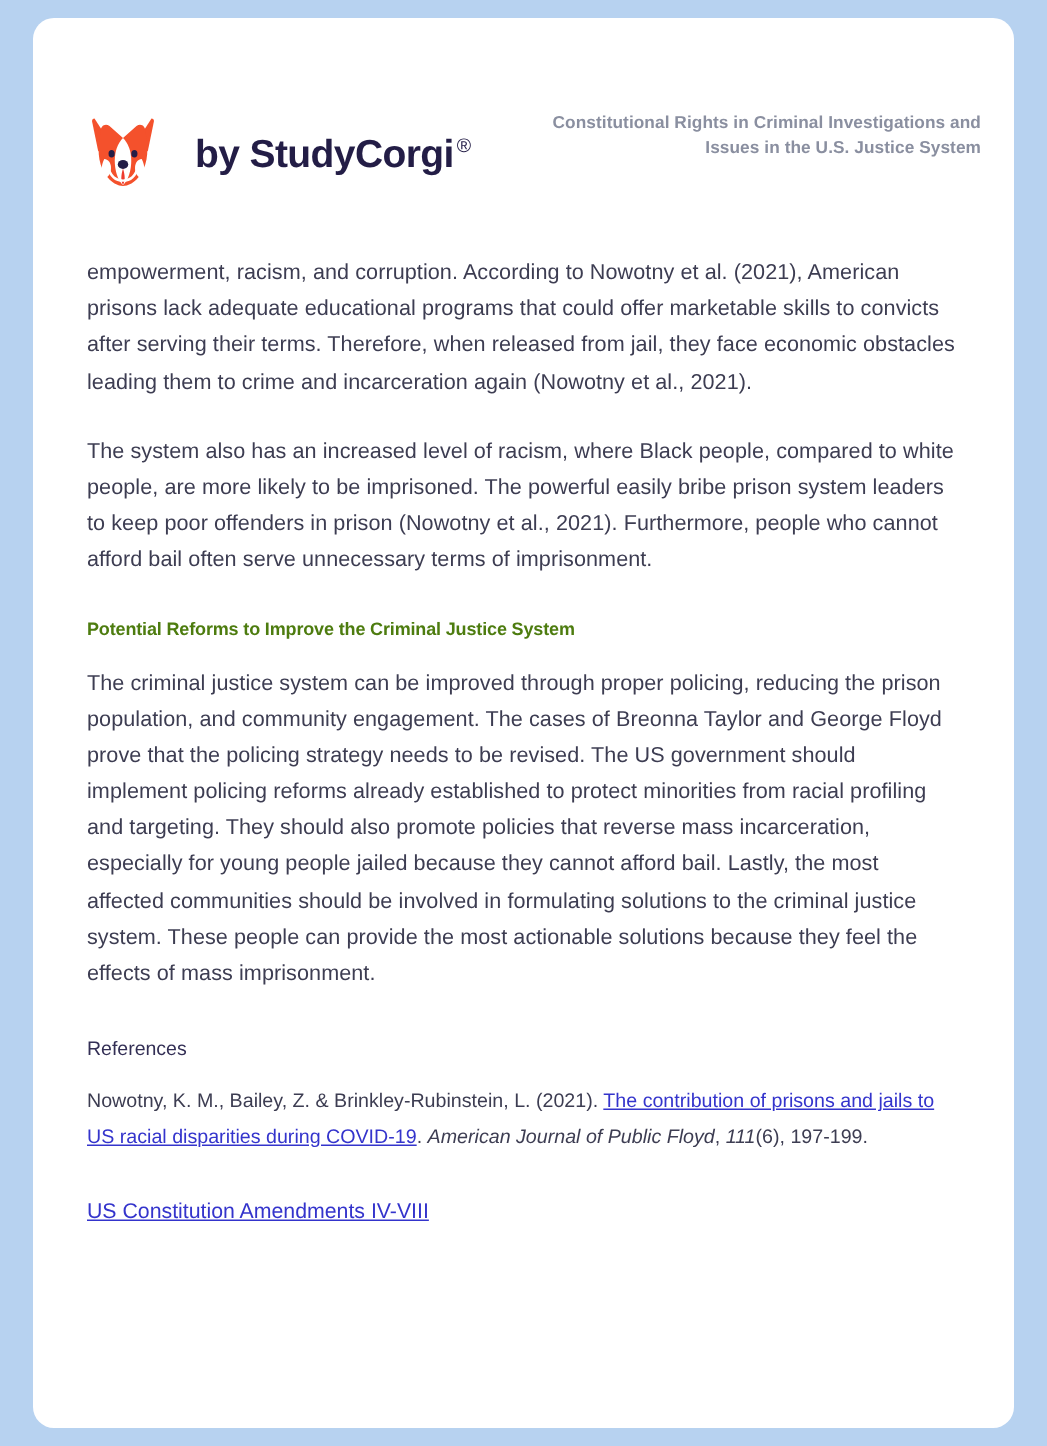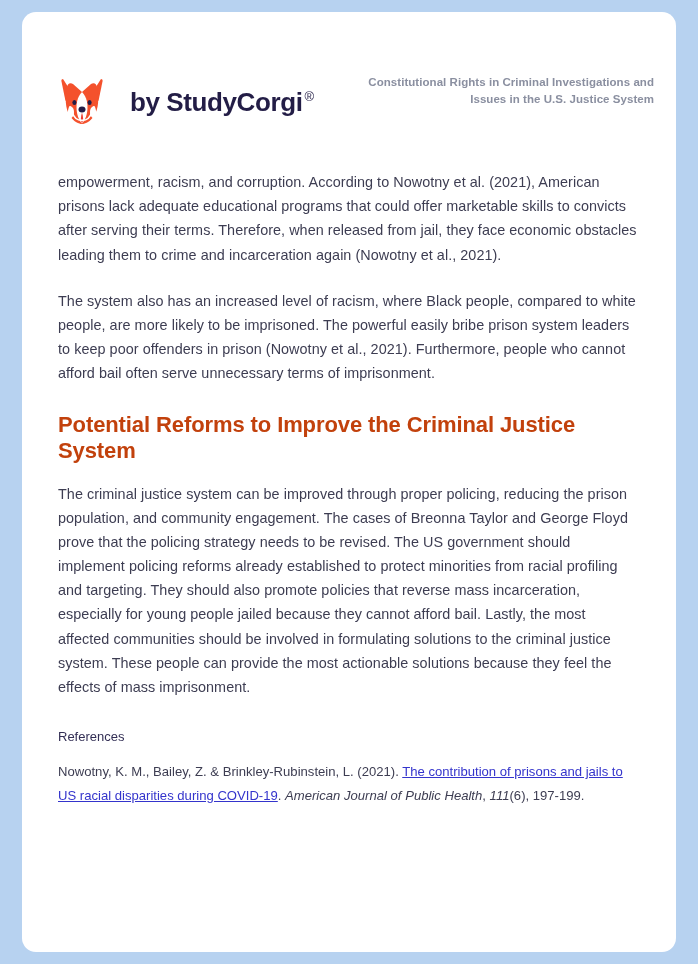--- a/index.html
+++ b/index.html
@@ -86,23 +86,23 @@
     color: #3a3a4e;
   }
   .para {
     font-size: 14.4px;
     line-height: 1.68;
     color: #3d3d52;
     margin: 0 0 22px 0;
     letter-spacing: 0.05px;
   }
   .section-heading {
-    font-size: 22px;
+    font-size: 12px;
     font-weight: bold;
-    color: #c2410c;
+    color: #4d7c0f;
     margin: 26px 0 18px 0;
     letter-spacing: -0.1px;
   }
   .ref-heading {
     font-size: 13px;
     font-weight: normal;
     color: #332f55;
     margin: 30px 0 16px 0;
   }
   .reference {
@@ -161,18 +161,19 @@
     <p class="para">empowerment, racism, and corruption. According to Nowotny et al. (2021), American prisons lack adequate educational programs that could offer marketable skills to convicts after serving their terms. Therefore, when released from jail, they face economic obstacles leading them to crime and incarceration again (Nowotny et al., 2021).</p>
 
     <p class="para">The system also has an increased level of racism, where Black people, compared to white people, are more likely to be imprisoned. The powerful easily bribe prison system leaders to keep poor offenders in prison (Nowotny et al., 2021). Furthermore, people who cannot afford bail often serve unnecessary terms of imprisonment.</p>
 
     <h2 class="section-heading">Potential Reforms to Improve the Criminal Justice System</h2>
 
     <p class="para">The criminal justice system can be improved through proper policing, reducing the prison population, and community engagement. The cases of Breonna Taylor and George Floyd prove that the policing strategy needs to be revised. The US government should implement policing reforms already established to protect minorities from racial profiling and targeting. They should also promote policies that reverse mass incarceration, especially for young people jailed because they cannot afford bail. Lastly, the most affected communities should be involved in formulating solutions to the criminal justice system. These people can provide the most actionable solutions because they feel the effects of mass imprisonment.</p>
 
     <h2 class="ref-heading">References</h2>
 
-    <p class="reference"><span>Nowotny, K. M., Bailey, Z. &amp; Brinkley-Rubinstein, L. (2021). </span><a class="doclink" href="#">The contribution of prisons and jails to US racial disparities during COVID-19</a><span>. </span><em>American Journal of Public Health</em><span>, </span><em>111</em><span>(6), 197-199.</span></p>
+    <p class="reference"><span>Nowotny, K. M., Bailey, Z. &amp; Brinkley-Rubinstein, L. (2021). </span><a class="doclink" href="#">The contribution of prisons and jails to US racial disparities during COVID-19</a><span>. </span><em>American Journal of Public Floyd</em><span>, </span><em>111</em><span>(6), 197-199.</span></p>
 
+    <p class="extra-link"><a class="doclink" href="#">US Constitution Amendments IV-VIII</a></p>
 
   </div>
 
 </div>
 
 </body></html>

